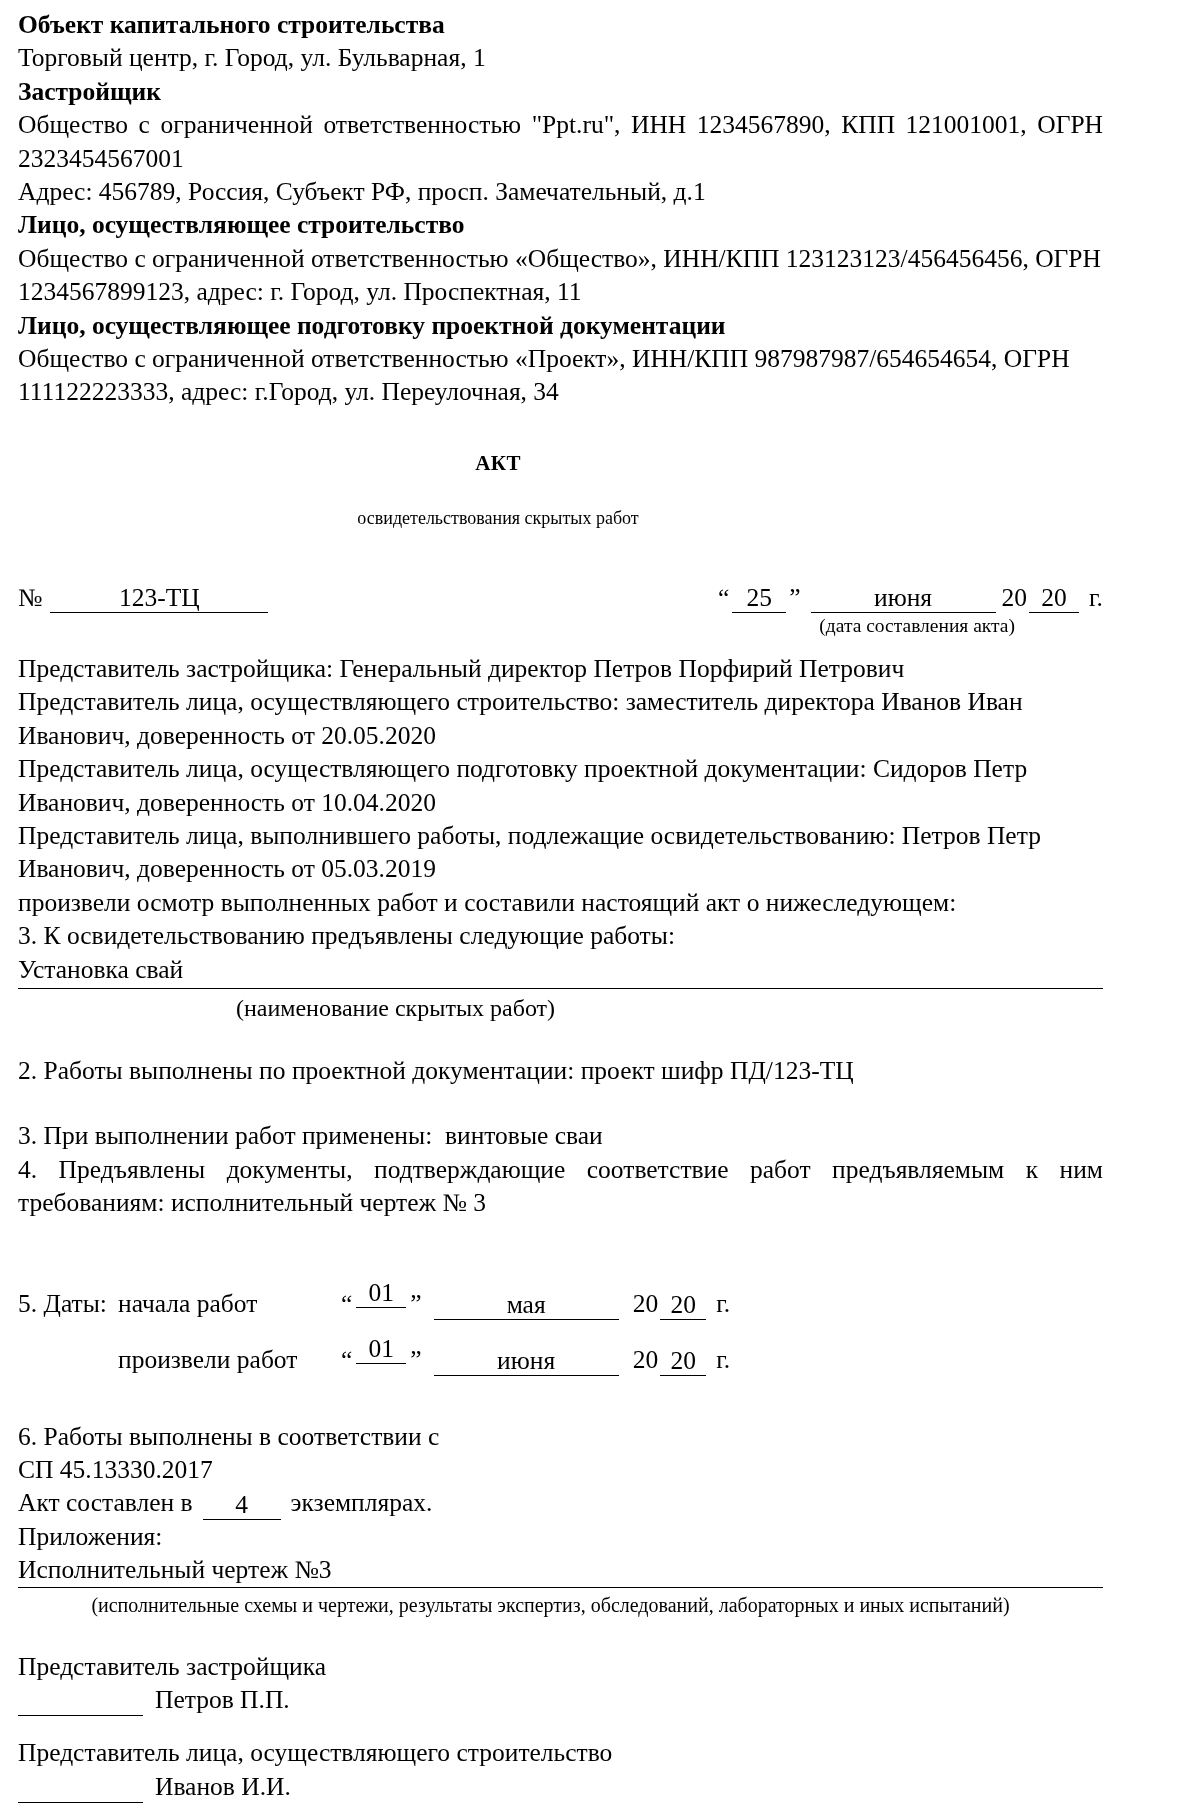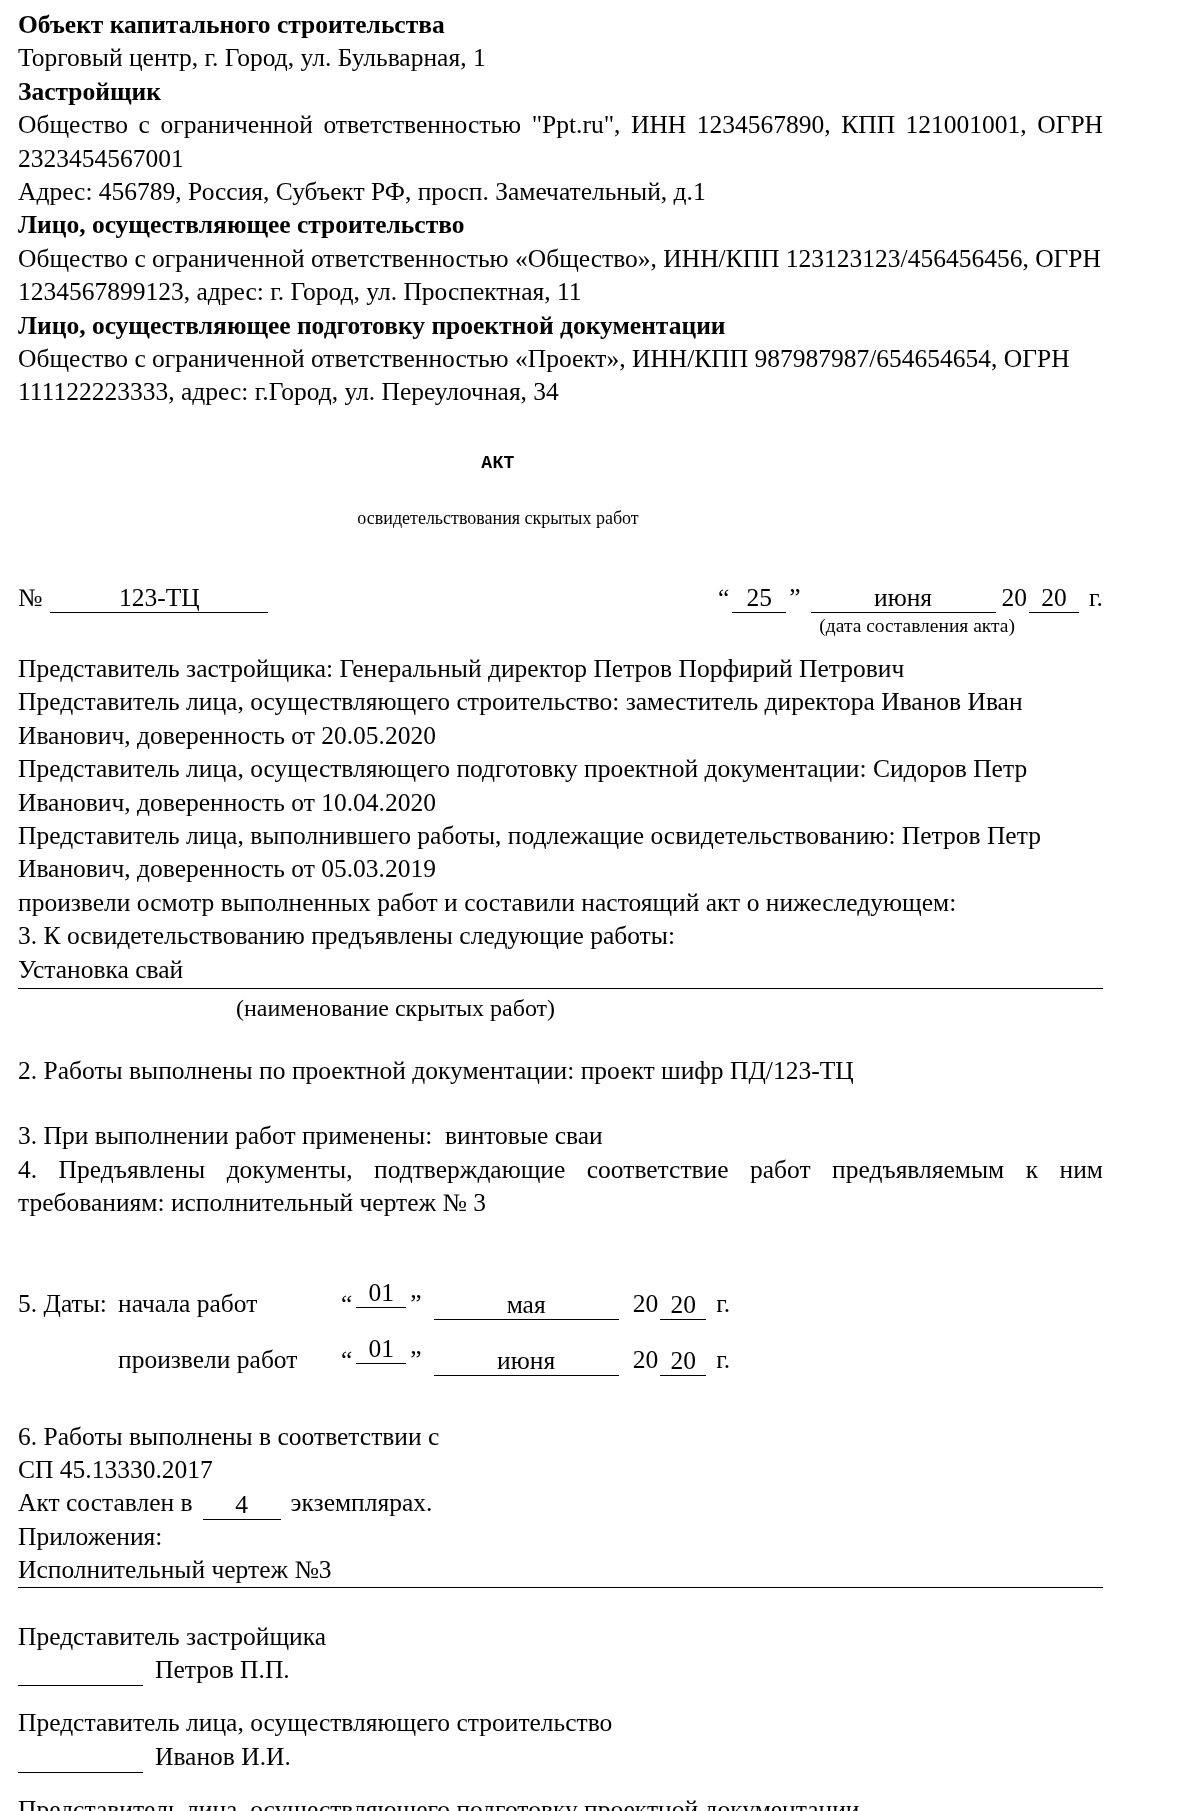--- a/index.html
+++ b/index.html
@@ -37,25 +37,24 @@
     text-align-last: left;
   }
 
   
   .title-block {
     margin-top: 38px;
     text-align: center;
     padding-right: 125px;
   }
   .title-main {
-    font-size: 18px;
+    font-size: 21px;
     font-weight: bold;
     line-height: 33px;
     letter-spacing: 0.4px;
-    font-family: Liberation Mono, monospace;
   }
   .title-sub {
     font-size: 18px;
     font-weight: normal;
     line-height: 33px;
     margin-top: 22px;
   }
 
   
   .numdate {
@@ -255,20 +254,21 @@
   <div class="line">СП 45.13330.2017</div>
 
   <div class="copies-row">
     <span>Акт составлен в</span>
     <span class="fill fill-copies">4</span>
     <span>экземплярах.</span>
   </div>
 
   <div class="line">Приложения:</div>
   <div class="line attach-line">Исполнительный чертеж №3</div>
+  <div class="attach-caption">(исполнительные схемы и чертежи, результаты экспертиз, обследований, лабораторных и иных испытаний)</div>
 
   <div class="gap-md"></div>
 
   <div>
 
     <div>
       <div class="line">Представитель застройщика</div>
       <div class="sig-name-row">
         <span class="sig-rule"></span>
         <span>Петров П.П.</span>

